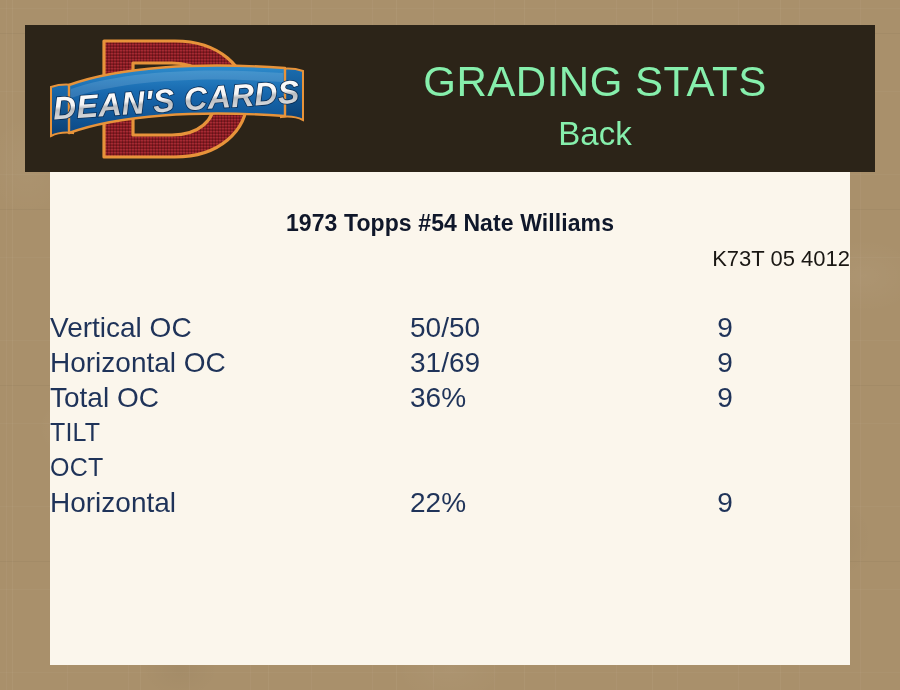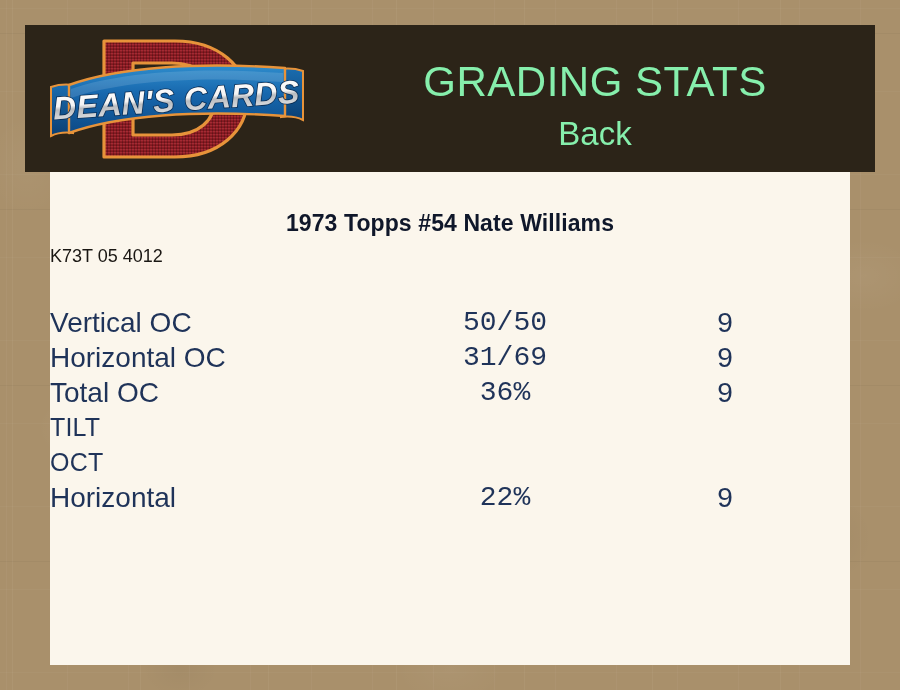--- a/index.html
+++ b/index.html
@@ -99,22 +99,22 @@
 
   #card-title {
     text-align: center;
     font-size: 23px;
     font-weight: bold;
     color: #0f172a;
     margin-top: 38px;
     letter-spacing: 0.1px;
   }
   #card-code {
-    text-align: left;
-    font-size: 18px;
+    text-align: right;
+    font-size: 22px;
     font-weight: 400;
     color: #1a1713;
     margin-top: 9px;
   }
 
   
   #stats-table {
     margin-top: 38px;
     width: 100%;
     border-collapse: collapse;
@@ -150,21 +150,21 @@
     letter-spacing: 0.2px;
     vertical-align: middle;
   }
 
   tr.data-row td {
     font-size: 28px;
     height: 35px;
     vertical-align: middle;
   }
   td.cell-label { text-align: left; padding-left: 150px; }
-  td.cell-value { text-align: center; font-family: Liberation Mono, monospace; }
+  td.cell-value { text-align: left; }
   td.cell-grade { text-align: center; }
 </style>
 </head>
 <body>
 
 <div id="bg-texture"></div>
 
 <div id="header-bar">
 
   <div id="logo">

